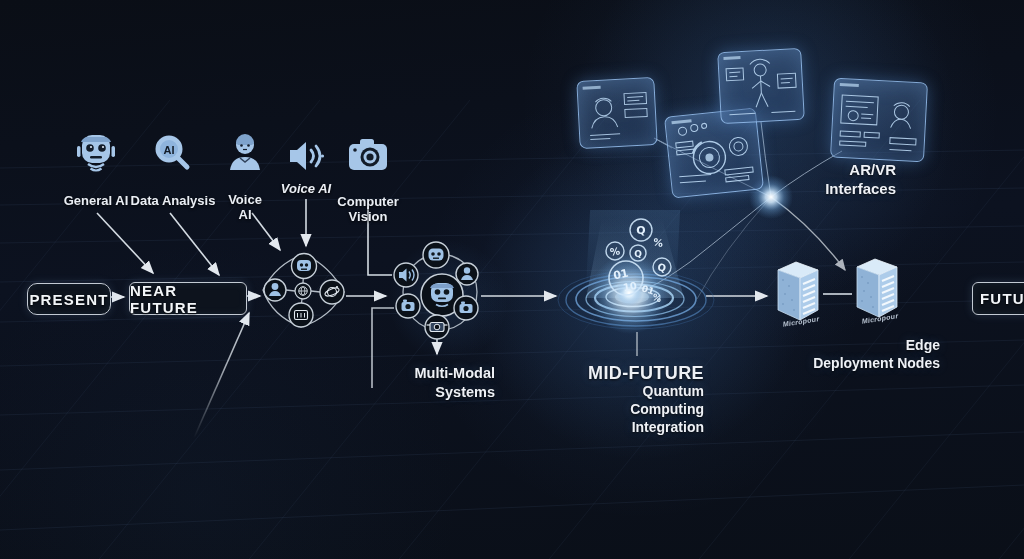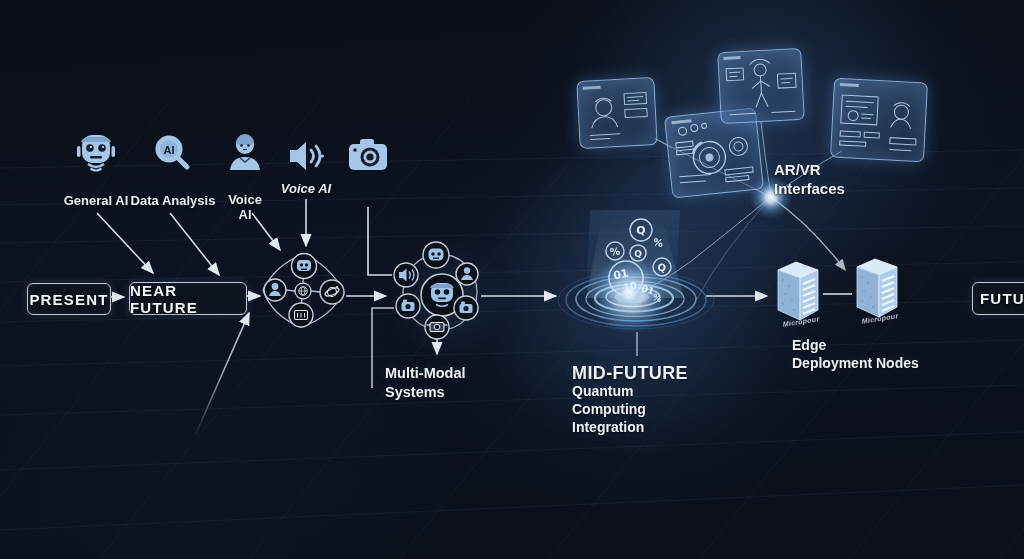--- a/index.html
+++ b/index.html
@@ -8,21 +8,21 @@
     font-family:"Liberation Sans",sans-serif;
     background:
       radial-gradient(circle at 640px 300px, rgba(70,120,190,0.10), rgba(0,0,0,0) 220px),
       radial-gradient(circle at 760px 110px, rgba(70,115,180,0.12), rgba(0,0,0,0) 240px),
       radial-gradient(circle at 200px 500px, rgba(40,70,110,0.08), rgba(0,0,0,0) 260px),
       linear-gradient(175deg,#0a0e16 0%,#0c1220 45%,#0a0f18 100%);
   }
   svg{display:block;}
   .abs{position:absolute;}
   .lbl{
-    position:absolute;text-align:left;color:#eef1f6;font-weight:bold;
+    position:absolute;text-align:right;color:#eef1f6;font-weight:bold;
     line-height:1.28;text-shadow:0 1px 3px rgba(0,0,0,.9),0 0 10px rgba(120,170,235,.25);
   }
   .cap-item{position:absolute;width:86px;text-align:center;}
   .cap-item .cap-label{
     margin-top:19px;color:#eaeef4;font-weight:bold;font-size:13px;line-height:1.15;
     text-shadow:0 1px 3px rgba(0,0,0,.9);
   }
   .cap-item svg{margin:0 auto;}
   .t-box{
     position:absolute;display:flex;align-items:center;justify-content:center;
@@ -235,23 +235,27 @@
 
   <div class="cap-item" style="left:325px;top:136px;">
     <svg width="44" height="40" viewBox="0 0 44 40">
       <rect x="14" y="3" width="14" height="7" rx="2.5" fill="#a6c6e8"></rect>
       <rect x="3" y="8" width="38" height="26" rx="5" fill="#a6c6e8"></rect>
       <circle cx="24" cy="21" r="9.5" fill="#131c29"></circle>
       <circle cx="24" cy="21" r="6.5" fill="#a6c6e8"></circle>
       <circle cx="24" cy="21" r="3.6" fill="#131c29"></circle>
       <circle cx="9" cy="14" r="1.8" fill="#131c29"></circle>
     </svg>
-  </div>
-
-  <div class="t-box" style="left:27px;top:283px;width:82px;height:30px;">PRESENT</div>
+    <div class="cap-label">
+      <div>Computer</div>
+      <div>Vision</div>
+    </div>
+  </div>
+
+  <div class="t-box" style="left:27px;top:283px;width:82px;height:30px;border-radius:10px;">PRESENT</div>
   <div class="t-box" style="left:129px;top:282px;width:116px;height:31px;">NEAR FUTURE</div>
   <div class="t-box" style="left:924px;top:282px;width:82px;height:31px;margin-left:48px;">FUTURE</div>
 
   <svg class="abs" style="left:252px;top:244px;" width="100" height="92" viewBox="252 244 100 92">
     <g stroke="#c6cfd8" stroke-width="1.3" fill="none" opacity=".9">
       <path d="M304,254 Q330,266 344,292 Q330,318 301,327 Q272,316 263,290 Q276,264 304,254 Z"></path>
       <line x1="304" y1="266" x2="303" y2="283"></line>
         <line x1="286" y1="290" x2="295" y2="291"></line>
       <line x1="311" y1="291" x2="320" y2="292"></line>
         <line x1="302" y1="299" x2="301" y2="307"></line>

